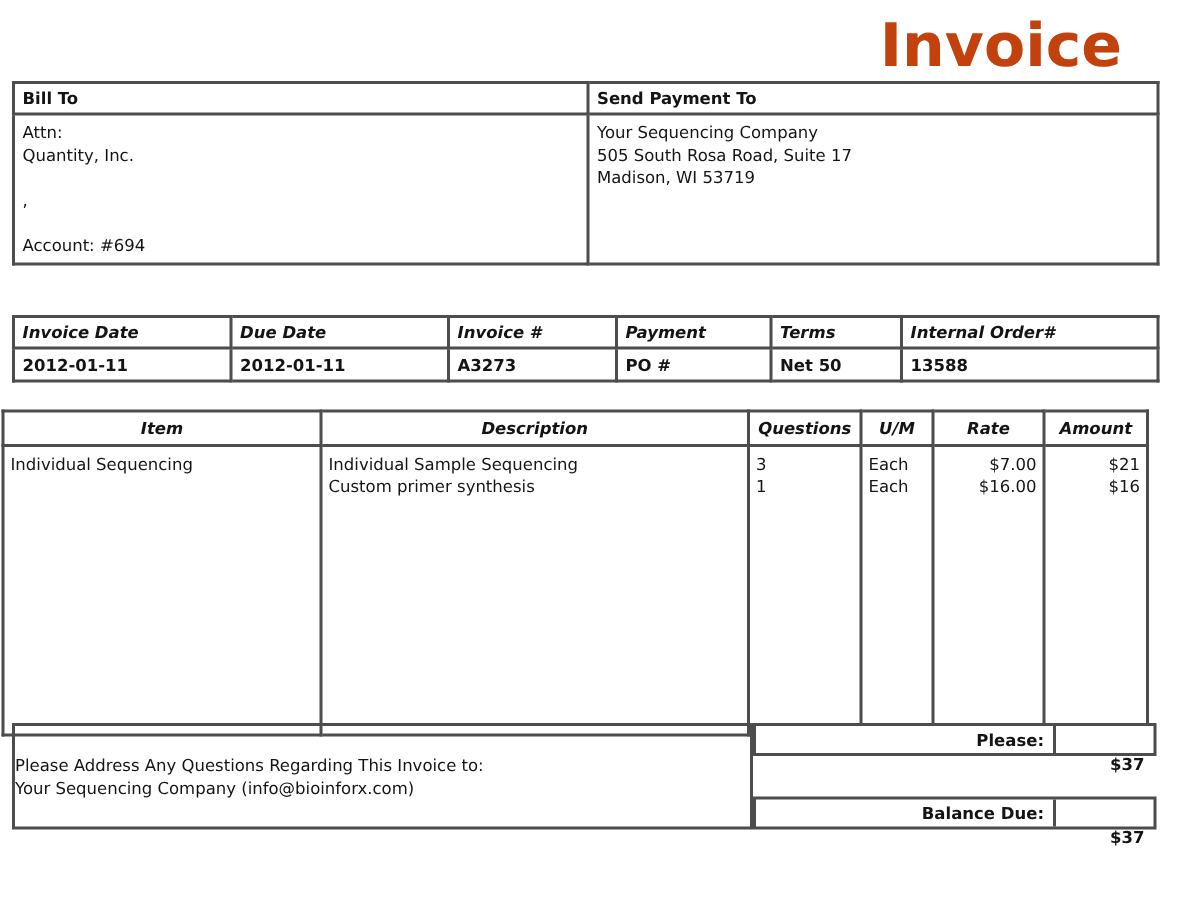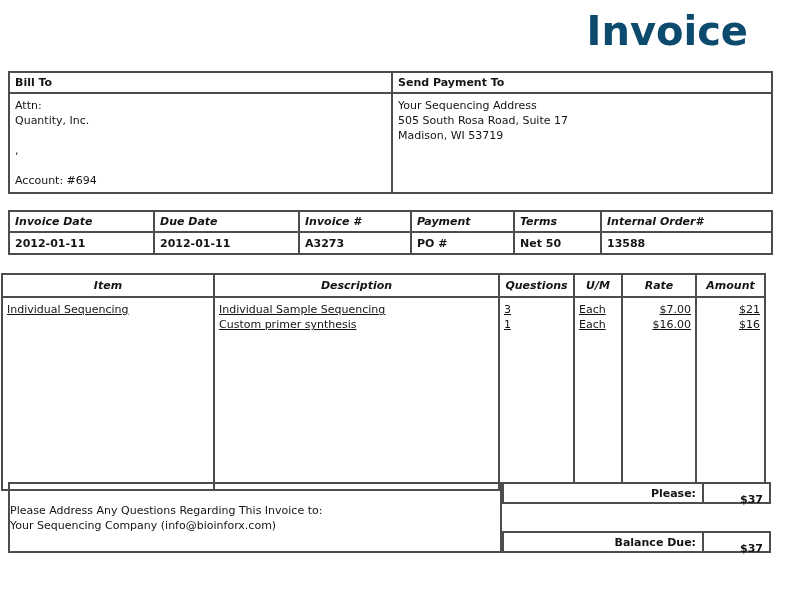--- a/index.html
+++ b/index.html
@@ -14,28 +14,28 @@
   }
   .page { position: absolute; inset: 0; }
 
   .title {
     position: absolute;
     top: 8px; right: 52px;
     margin: 0;
     font-size: 40px;
     font-weight: bold;
     line-height: 46px;
-    color: #0c4a6e;
+    color: #c2410c;
   }
 
   table { border-collapse: collapse; table-layout: fixed; }
   th, td { border: 2px solid #4d4d4d; font-size: 11px; }
 
   
-  .addr-table { position: absolute; left: 8px; top: 71px; width: 763px; height: 122px; padding-left: 28px; }
+  .addr-table { position: absolute; left: 8px; top: 54px; width: 763px; height: 122px; padding-left: 28px; }
   .addr-table th {
     text-align: left; font-weight: bold;
     height: 21px; padding: 2px 5px; vertical-align: middle;
   }
   .addr-table td { vertical-align: top; padding: 4px 5px; }
   .addr-line { min-height: 15px; line-height: 15px; white-space: pre; }
 
   
   .details-table { position: absolute; left: 8px; top: 210px; width: 763px; height: 45px; }
   .details-table th {
@@ -46,21 +46,21 @@
     font-weight: bold; height: 22px; padding: 2px 5px; vertical-align: middle;
   }
 
   
   .items-table { position: absolute; left: 1px; top: 273px; width: 763px; height: 218px; }
   .items-table th {
     font-style: italic; font-weight: 600; text-align: center;
     height: 22px; padding: 2px 4px; vertical-align: middle;
   }
   .items-table td { vertical-align: top; padding: 4px; height: 181px; }
-  .cell-line { min-height: 15px; line-height: 15px; white-space: pre; text-decoration: underline; }
+  .cell-line { min-height: 15px; line-height: 15px; white-space: pre; }
   .ta-right { text-align: right; }
 
   
   .bottom { position: absolute; left: 8px; top: 482px; width: 763px; height: 71px; display: flex; }
   .footer-box {
     width: 494px; height: 71px;
     border: 2px solid #4d4d4d;
     display: flex; flex-direction: column; justify-content: center;
     text-align: left; font-size: 11px;
   }
@@ -70,21 +70,21 @@
     display: flex; flex-direction: column; justify-content: space-between;
   }
   .totals-row { height: 22px; display: flex; border: 2px solid #4d4d4d; background: #fff; }
   .totals-label {
     flex: 1; border-right: 2px solid #4d4d4d;
     font-size: 11px; font-weight: bold; text-align: right;
     padding: 2px 6px; line-height: 15px;
   }
   .totals-value {
     width: 65px; font-size: 11px; font-weight: bold; text-align: right;
-    padding: 8px 6px; line-height: 15px;
+    padding: 18px 6px; line-height: 15px;
   }
 </style>
 </head>
 <body>
 
 <div class="page">
 
   <h1 class="title">Invoice</h1>
 
   <table class="addr-table">
@@ -100,21 +100,21 @@
     <tr>
       <td>
         <div class="addr-line">Attn:</div>
         <div class="addr-line">Quantity, Inc.</div>
         <div class="addr-line"></div>
         <div class="addr-line">,</div>
         <div class="addr-line"></div>
         <div class="addr-line">Account: #694</div>
       </td>
       <td>
-        <div class="addr-line">Your Sequencing Address</div>
+        <div class="addr-line">Your Sequencing Company</div>
         <div class="addr-line">505 South Rosa Road, Suite 17</div>
         <div class="addr-line">Madison, WI 53719</div>
       </td>
     </tr>
   </tbody>
     </table>
 
   <table class="details-table">
     <colgroup>
       <col style="width:145px">

